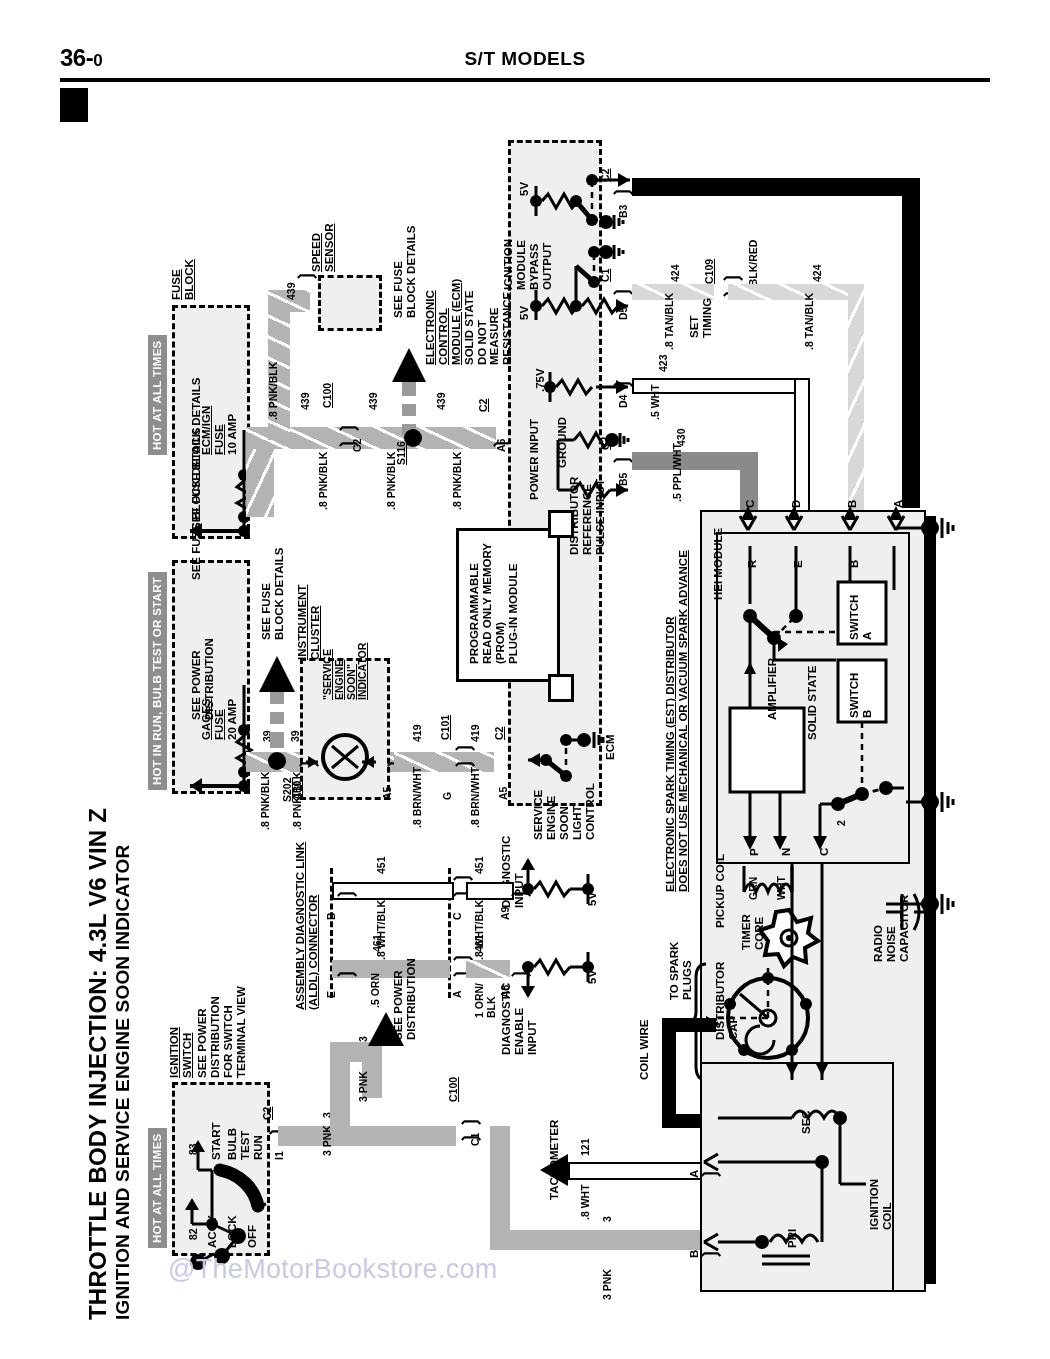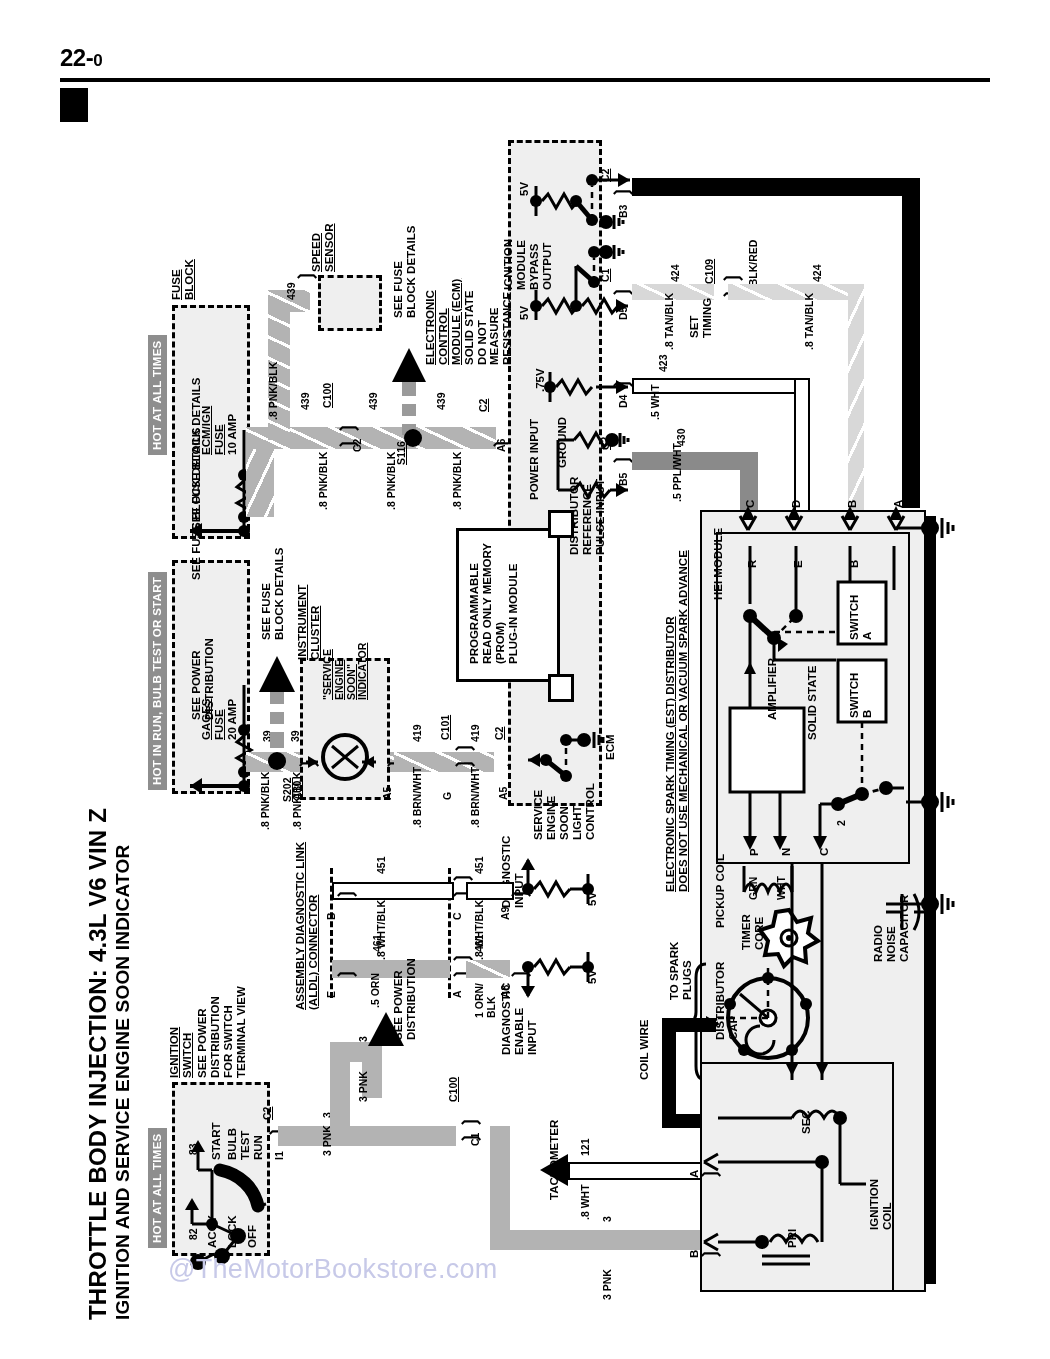--- a/index.html
+++ b/index.html
@@ -86,21 +86,22 @@
   #watermark{
     left:168px;top:1254px;font-size:27px;color:#c7c9e8;
     font-family:"Liberation Sans",sans-serif;letter-spacing:0.3px;
   }
   svg{display:block;overflow:visible;}
 </style>
 </head>
 <body>
 
 <div class="abs" id="page-header">
-  <div class="abs" id="page-num"><span>22-</span><span class="sub">0</span></div>
+  <div class="abs" id="page-num"><span>36-</span><span class="sub">0</span></div>
+  <div class="abs" id="header-title">S/T MODELS</div>
   <div class="abs" id="header-rule"></div>
   <div class="abs" id="corner-block"></div>
 </div>
 
 <div class="abs vtitle" id="main-title">THROTTLE BODY INJECTION: 4.3L V6 VIN Z</div>
 <div class="abs vtitle" id="sub-title">IGNITION AND SERVICE ENGINE SOON INDICATOR</div>
 
 <div class="abs rl cond" style="left:148px;top:455px;">HOT AT ALL TIMES</div>
 <div class="abs rl cond" style="left:148px;top:790px;">HOT IN RUN, BULB TEST OR START</div>
 <div class="abs rl cond" style="left:148px;top:1248px;">HOT AT ALL TIMES</div>

